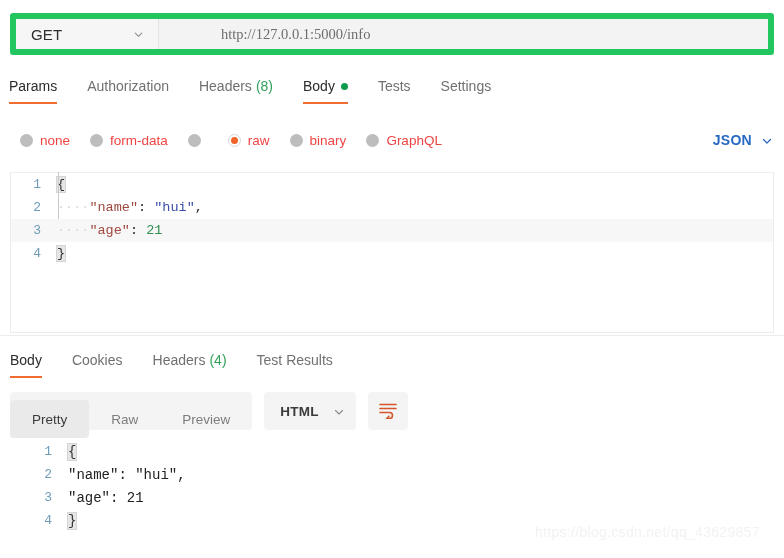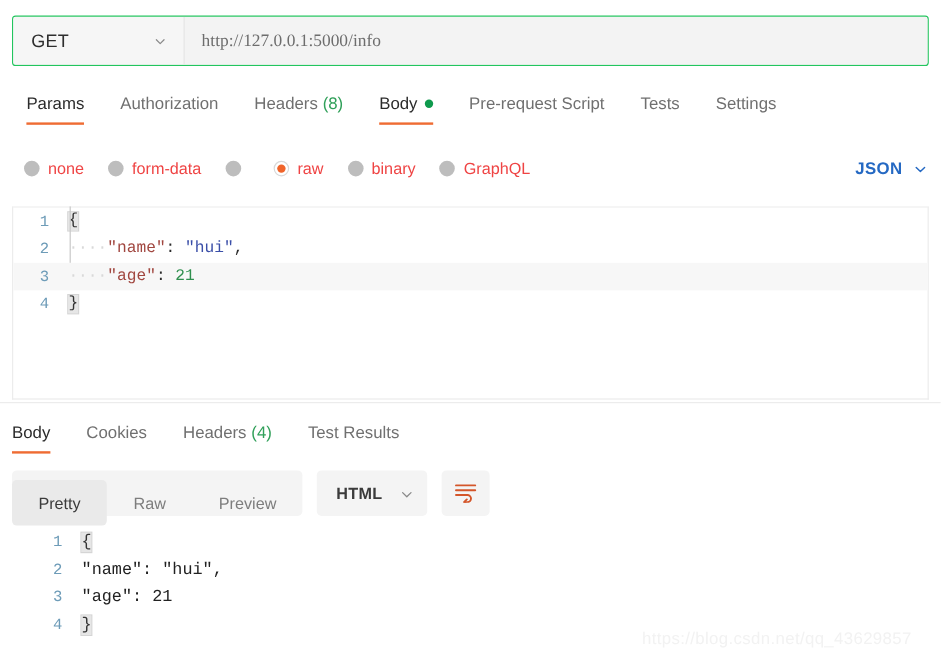--- a/index.html
+++ b/index.html
@@ -18,25 +18,26 @@
   }
 
   
   .url-bar {
     position: absolute;
     left: 10px;
     top: 13px;
     width: 764px;
     height: 42px;
     display: flex;
-    border: 1px solid #22c55e;
+    border: 6px solid #22c55e;
     border-radius: 3px;
     box-sizing: border-box;
     overflow: hidden;
     background: #f3f3f3;
+    gap: 48px;
   }
   .method-select {
     width: 143px;
     background: #f6f6f6;
     border-right: 1px solid #e4e4e4;
     display: flex;
     align-items: center;
     justify-content: space-between;
     padding: 0 14px 0 15px;
     box-sizing: border-box;
@@ -62,21 +63,21 @@
     font-size: 14.5px;
     color: #6d6d6d;
     background: #f3f3f3;
     cursor: text;
     font-family: Liberation Serif, serif;
   }
 
   
   .req-tabs {
     position: absolute;
-    left: 22px;
+    left: 9px;
     top: 74px;
     height: 38px;
     display: flex;
     align-items: flex-start;
   }
   .tab {
     font-size: 14px;
     color: #707070;
     padding: 4px 0 10px 0;
     margin-right: 30px;
@@ -358,23 +359,20 @@
   <div class="tab">
     <span>Authorization</span>
   </div>
   <div class="tab">
     <span>Headers</span>
     <span class="count">(8)</span>
   </div>
   <div class="tab active">
     <span>Body</span>
     <span class="green-dot"></span>
-  </div>
-  <div class="tab">
-    <span>Pre-request Script</span>
   </div>
   <div class="tab">
     <span>Tests</span>
   </div>
   <div class="tab">
     <span>Settings</span>
   </div>
 </div>
 
 <div class="radio-row">

